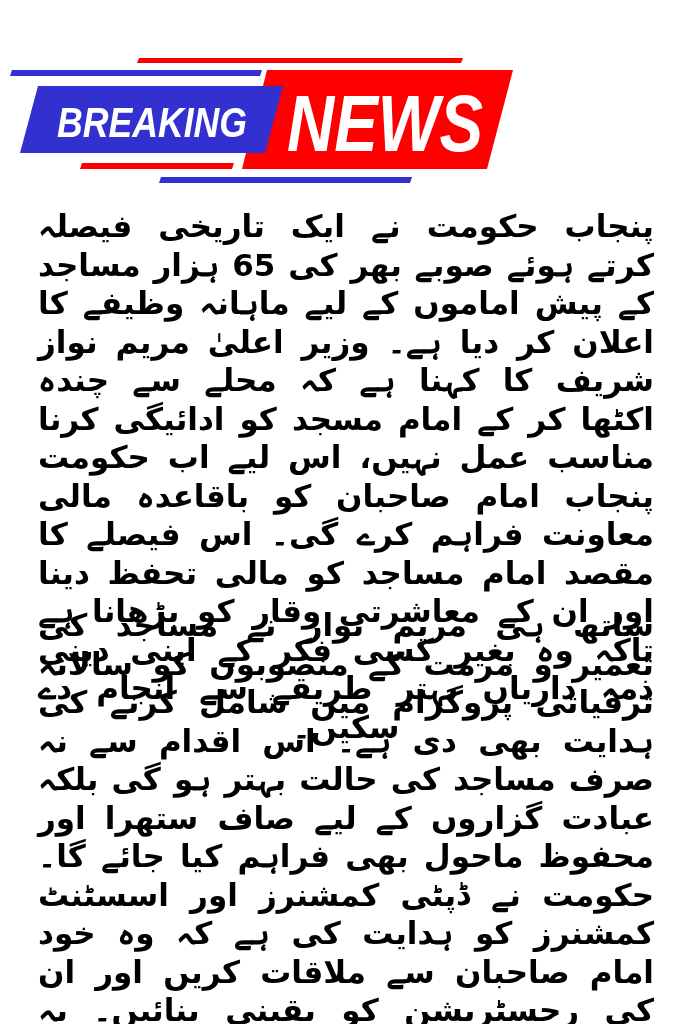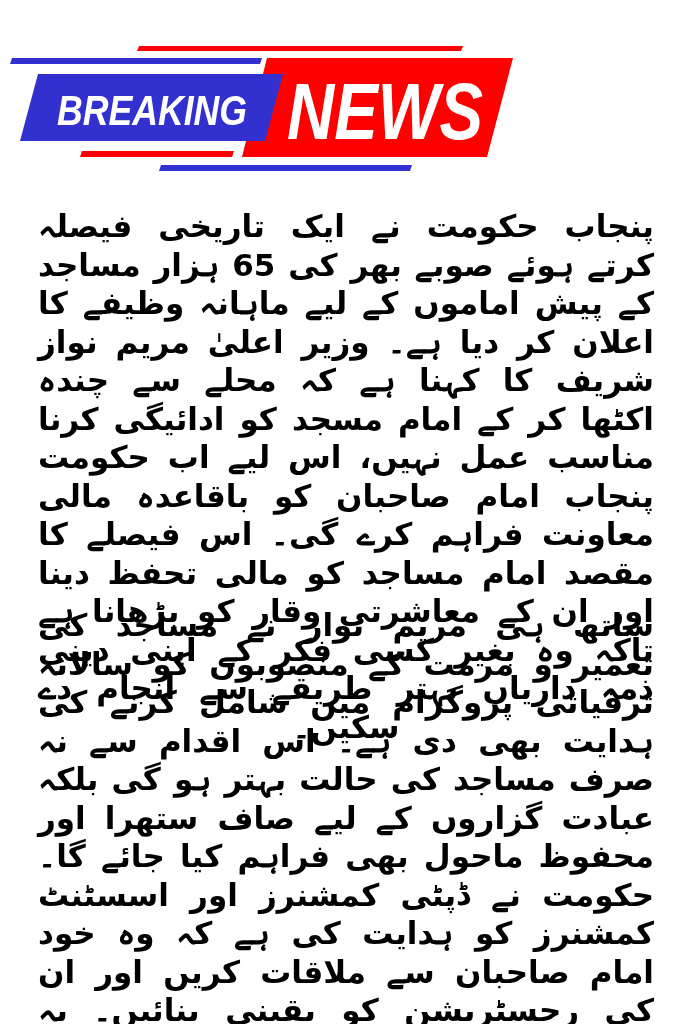--- a/index.html
+++ b/index.html
@@ -10,21 +10,21 @@
     body {
       width: 683px;
       height: 1024px;
       position: relative;
       overflow: hidden;
       font-family: "DejaVu Sans", sans-serif;
     }
     .banner {
       position: absolute;
       left: 0;
-      top: 4px;
+      top: 16px;
       width: 683px;
       height: 190px;
     }
     .banner svg {
       display: block;
     }
     .article {
       position: absolute;
       left: 38px;
       width: 616px;

